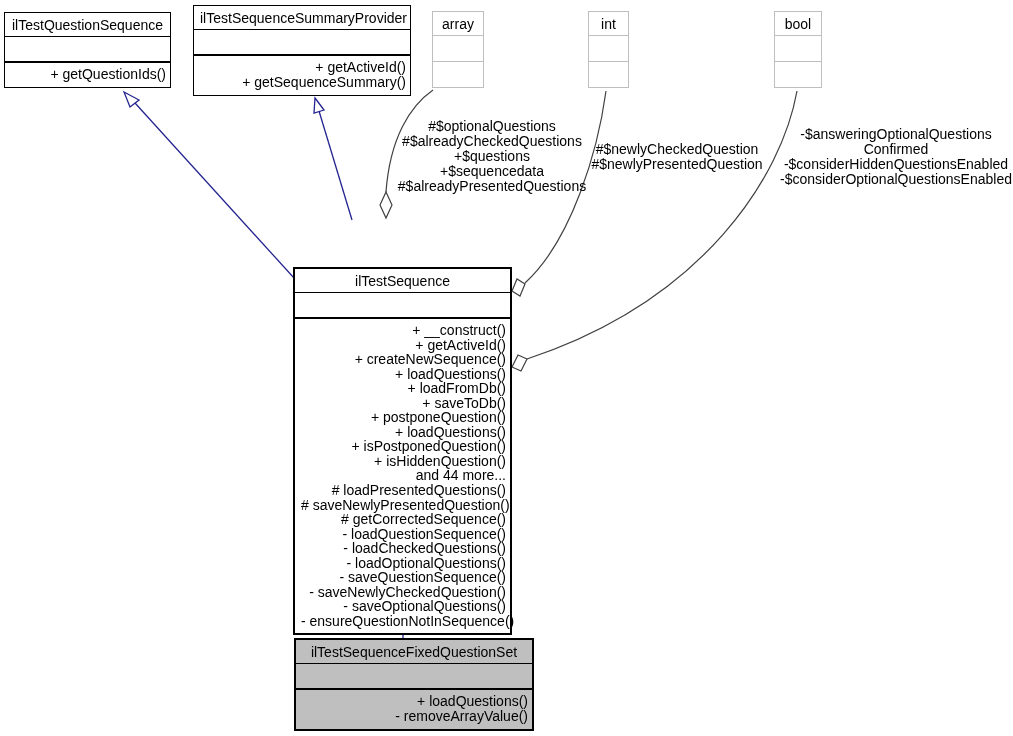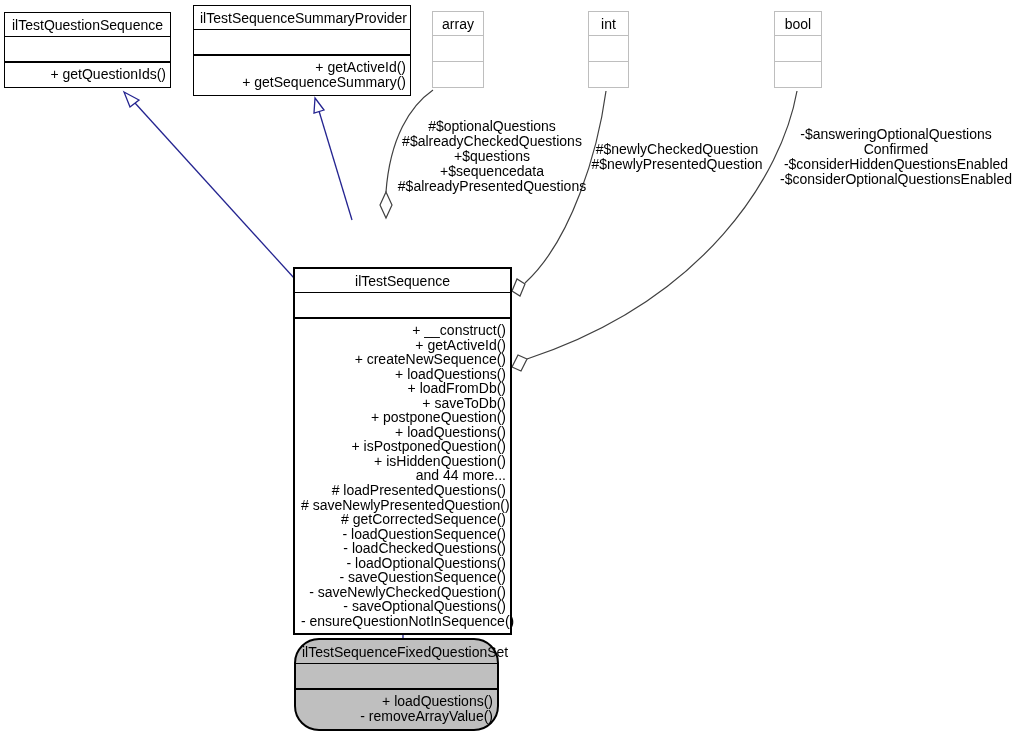--- a/index.html
+++ b/index.html
@@ -161,21 +161,21 @@
         <div class="member-line">- loadQuestionSequence()</div>
         <div class="member-line">- loadCheckedQuestions()</div>
         <div class="member-line">- loadOptionalQuestions()</div>
         <div class="member-line">- saveQuestionSequence()</div>
         <div class="member-line">- saveNewlyCheckedQuestion()</div>
         <div class="member-line">- saveOptionalQuestions()</div>
         <div class="member-line">- ensureQuestionNotInSequence()</div>
       </div>
   </div>
 
-  <div class="uml-class thick gray" style="left:294px;top:638px;width:205px;border-radius:25px;">
+  <div class="uml-class thick gray" style="left:294px;top:638px;width:240px;">
     <div class="uml-title">ilTestSequenceFixedQuestionSet</div>
     <div class="uml-empty"></div>
     <div class="uml-members">
         <div class="member-line">+ loadQuestions()</div>
         <div class="member-line">- removeArrayValue()</div>
       </div>
   </div>
 
 </div>
 

